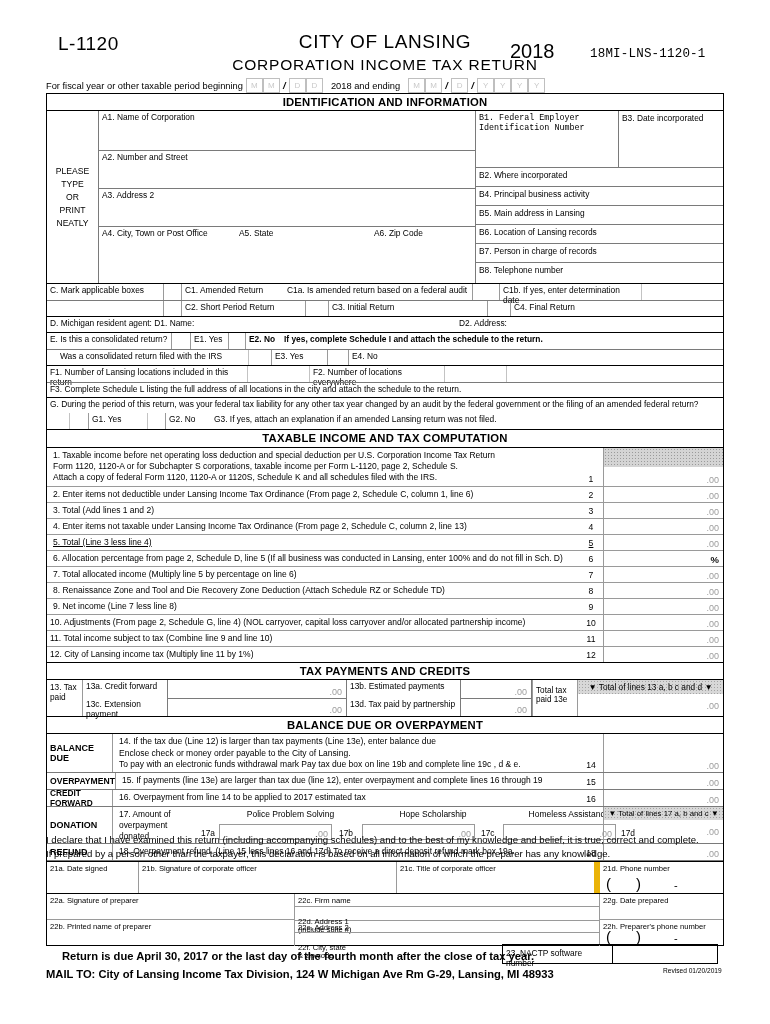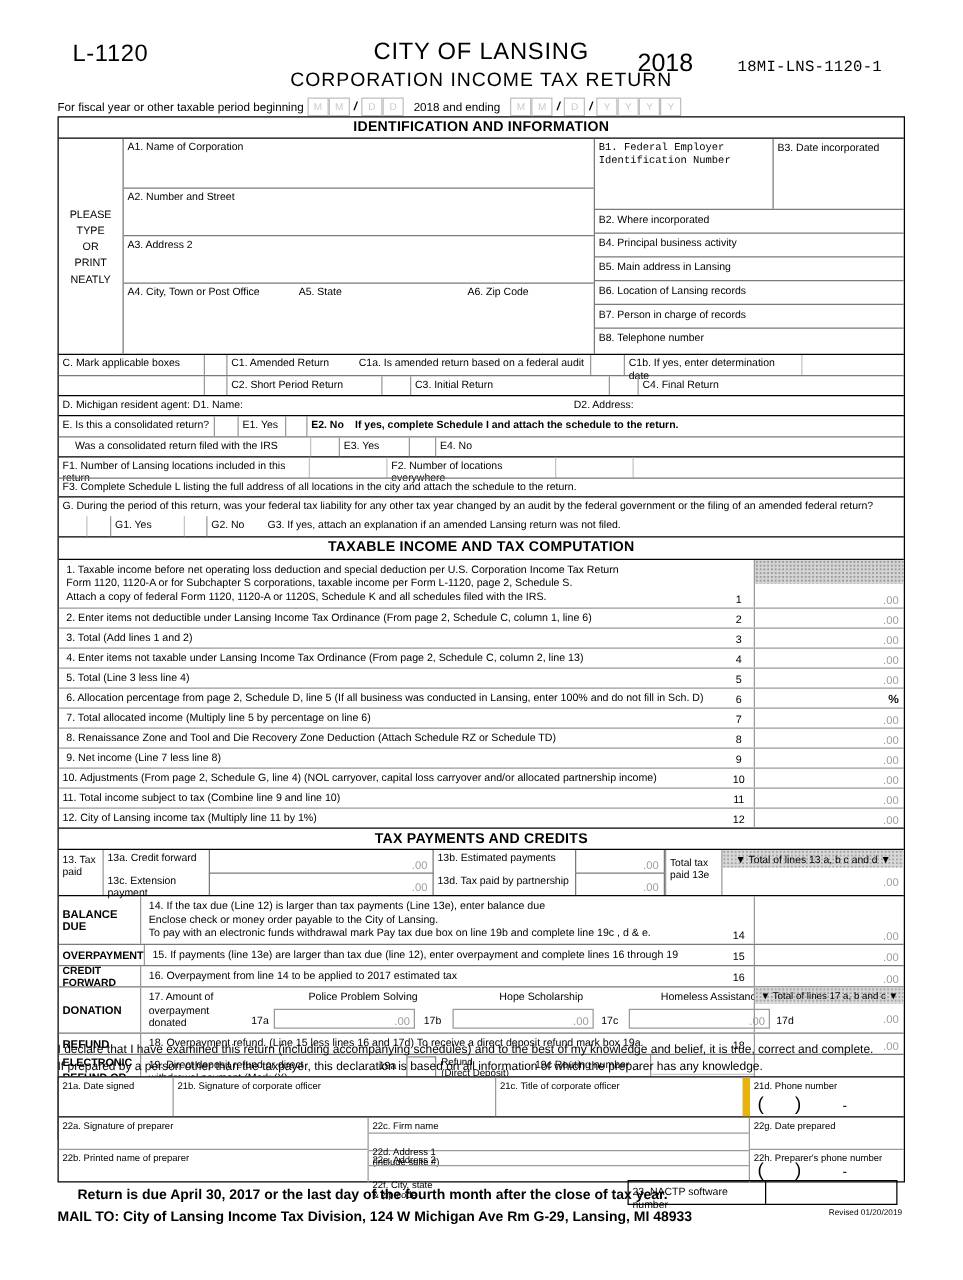--- a/index.html
+++ b/index.html
@@ -361,21 +361,21 @@
           <div class="dec">.00</div>
         </div>
     </div>
     <div class="lineitem" style="height:16px;">
       <div class="li-txt">4. Enter items not taxable under Lansing Income Tax Ordinance (From page 2, Schedule C, column 2, line 13)</div>
       <div class="li-no">4</div>
       <div class="li-amt">
           <div class="dec">.00</div>
         </div>
     </div>
-    <div class="lineitem" style="height:16px;">
+    <div class="lineitem" style="height:16px;text-decoration:underline;">
       <div class="li-txt">5. Total (Line 3 less line 4)</div>
       <div class="li-no">5</div>
       <div class="li-amt">
           <div class="dec">.00</div>
         </div>
     </div>
     <div class="lineitem" style="height:16px;">
       <div class="li-txt">6. Allocation percentage from page 2, Schedule D, line 5 (If all business was conducted in Lansing, enter 100% and do not fill in Sch. D)</div>
       <div class="li-no">6</div>
       <div class="li-amt">
@@ -455,20 +455,21 @@
       <div class="cell" style="flex:0 0 46px;white-space:pre-line;font-size:8.2px;padding-top:6px;border-left:1px solid #9a9a9a;border-right:1px solid #9a9a9a;">Total tax
 paid 13e</div>
       <div style="flex:0 0 145px;">
         <div class="tot-head">▼ Total of lines 13 a, b c and d ▼</div>
         <div style="height:18px;position:relative;">
           <span style="position:absolute;right:4px;bottom:1px;font-size:9px;color:#9d9d9d;">.00</span>
         </div>
       </div>
     </div>
 
+    <div class="bandhead">BALANCE DUE OR OVERPAYMENT</div>
 
     <div class="row bb">
       <div class="sidelabel">BALANCE DUE</div>
       <div class="li-txt" style="white-space:pre-line;">14.   If the tax due (Line 12) is larger than tax payments (Line 13e), enter balance due
         Enclose check or money order payable to the City of Lansing.
         To pay with an electronic funds withdrawal mark Pay tax due box on line 19b and complete line 19c , d &amp; e.</div>
       <div class="li-no">14</div>
       <div class="li-amt">
           <div class="dec">.00</div>
         </div>

